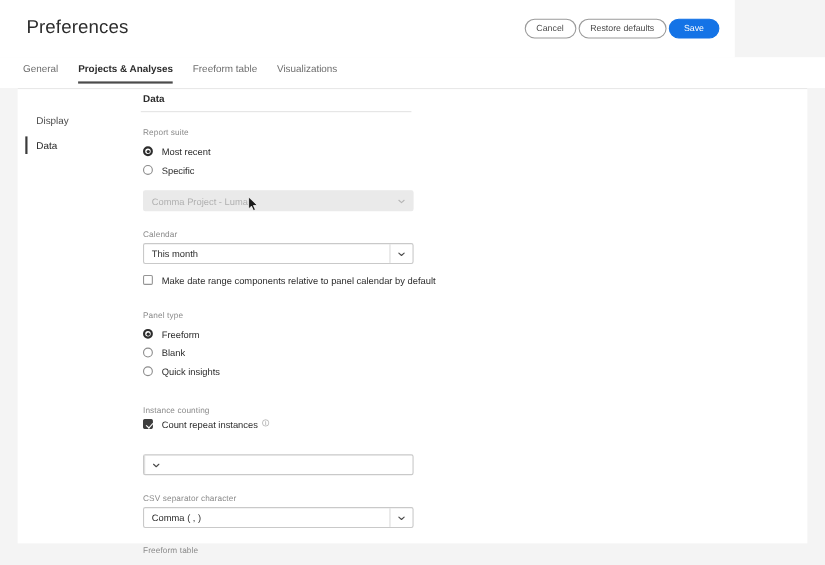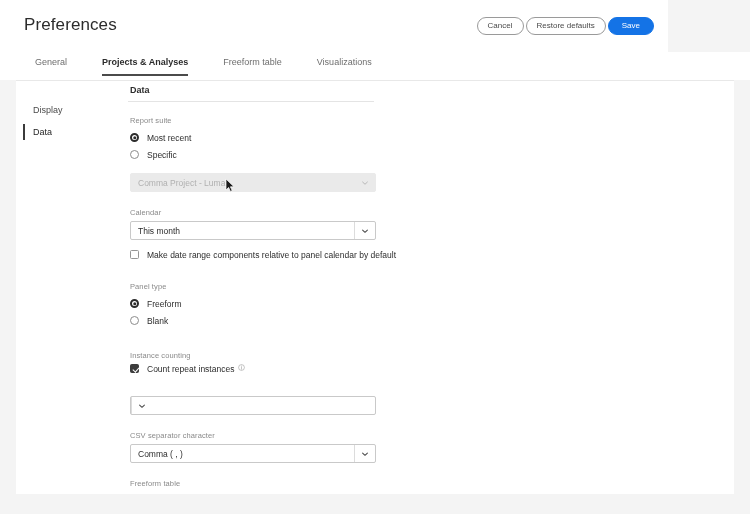--- a/index.html
+++ b/index.html
@@ -65,22 +65,22 @@
   }
 
   
   .tabs {
     position: absolute;
     left: 0; top: 52px;
     width: 750px; height: 28px;
     background: #ffffff;
     display: flex;
     align-items: flex-start;
-    padding-left: 35px;
-    gap: 35px;
+    padding-left: 21px;
+    gap: 18px;
   }
   .tab {
     position: relative;
     font-size: 9px;
     color: #6e6e6e;
     padding: 5px 0 9px 0;
     cursor: pointer;
     white-space: nowrap;
   }
   .tab.active {
@@ -362,20 +362,24 @@
       <div class="spacer-md"></div>
 
       <div class="field-label">Panel type</div>
       <div class="radio-row">
         <span class="radio checked"></span>
         <span class="radio-label">Freeform</span>
       </div>
       <div class="radio-row">
         <span class="radio"></span>
         <span class="radio-label">Blank</span>
+      </div>
+      <div class="radio-row">
+        <span class="radio"></span>
+        <span class="radio-label">Quick insights</span>
       </div>
 
       <div class="spacer-lg"></div>
 
       <div class="field-label">Instance counting</div>
       <div class="check-row">
         <span class="checkbox checked"></span>
         <span class="check-label">Count repeat instances</span>
         <span class="info-icon">
           <svg width="7" height="7" viewBox="0 0 12 12" aria-hidden="true">

